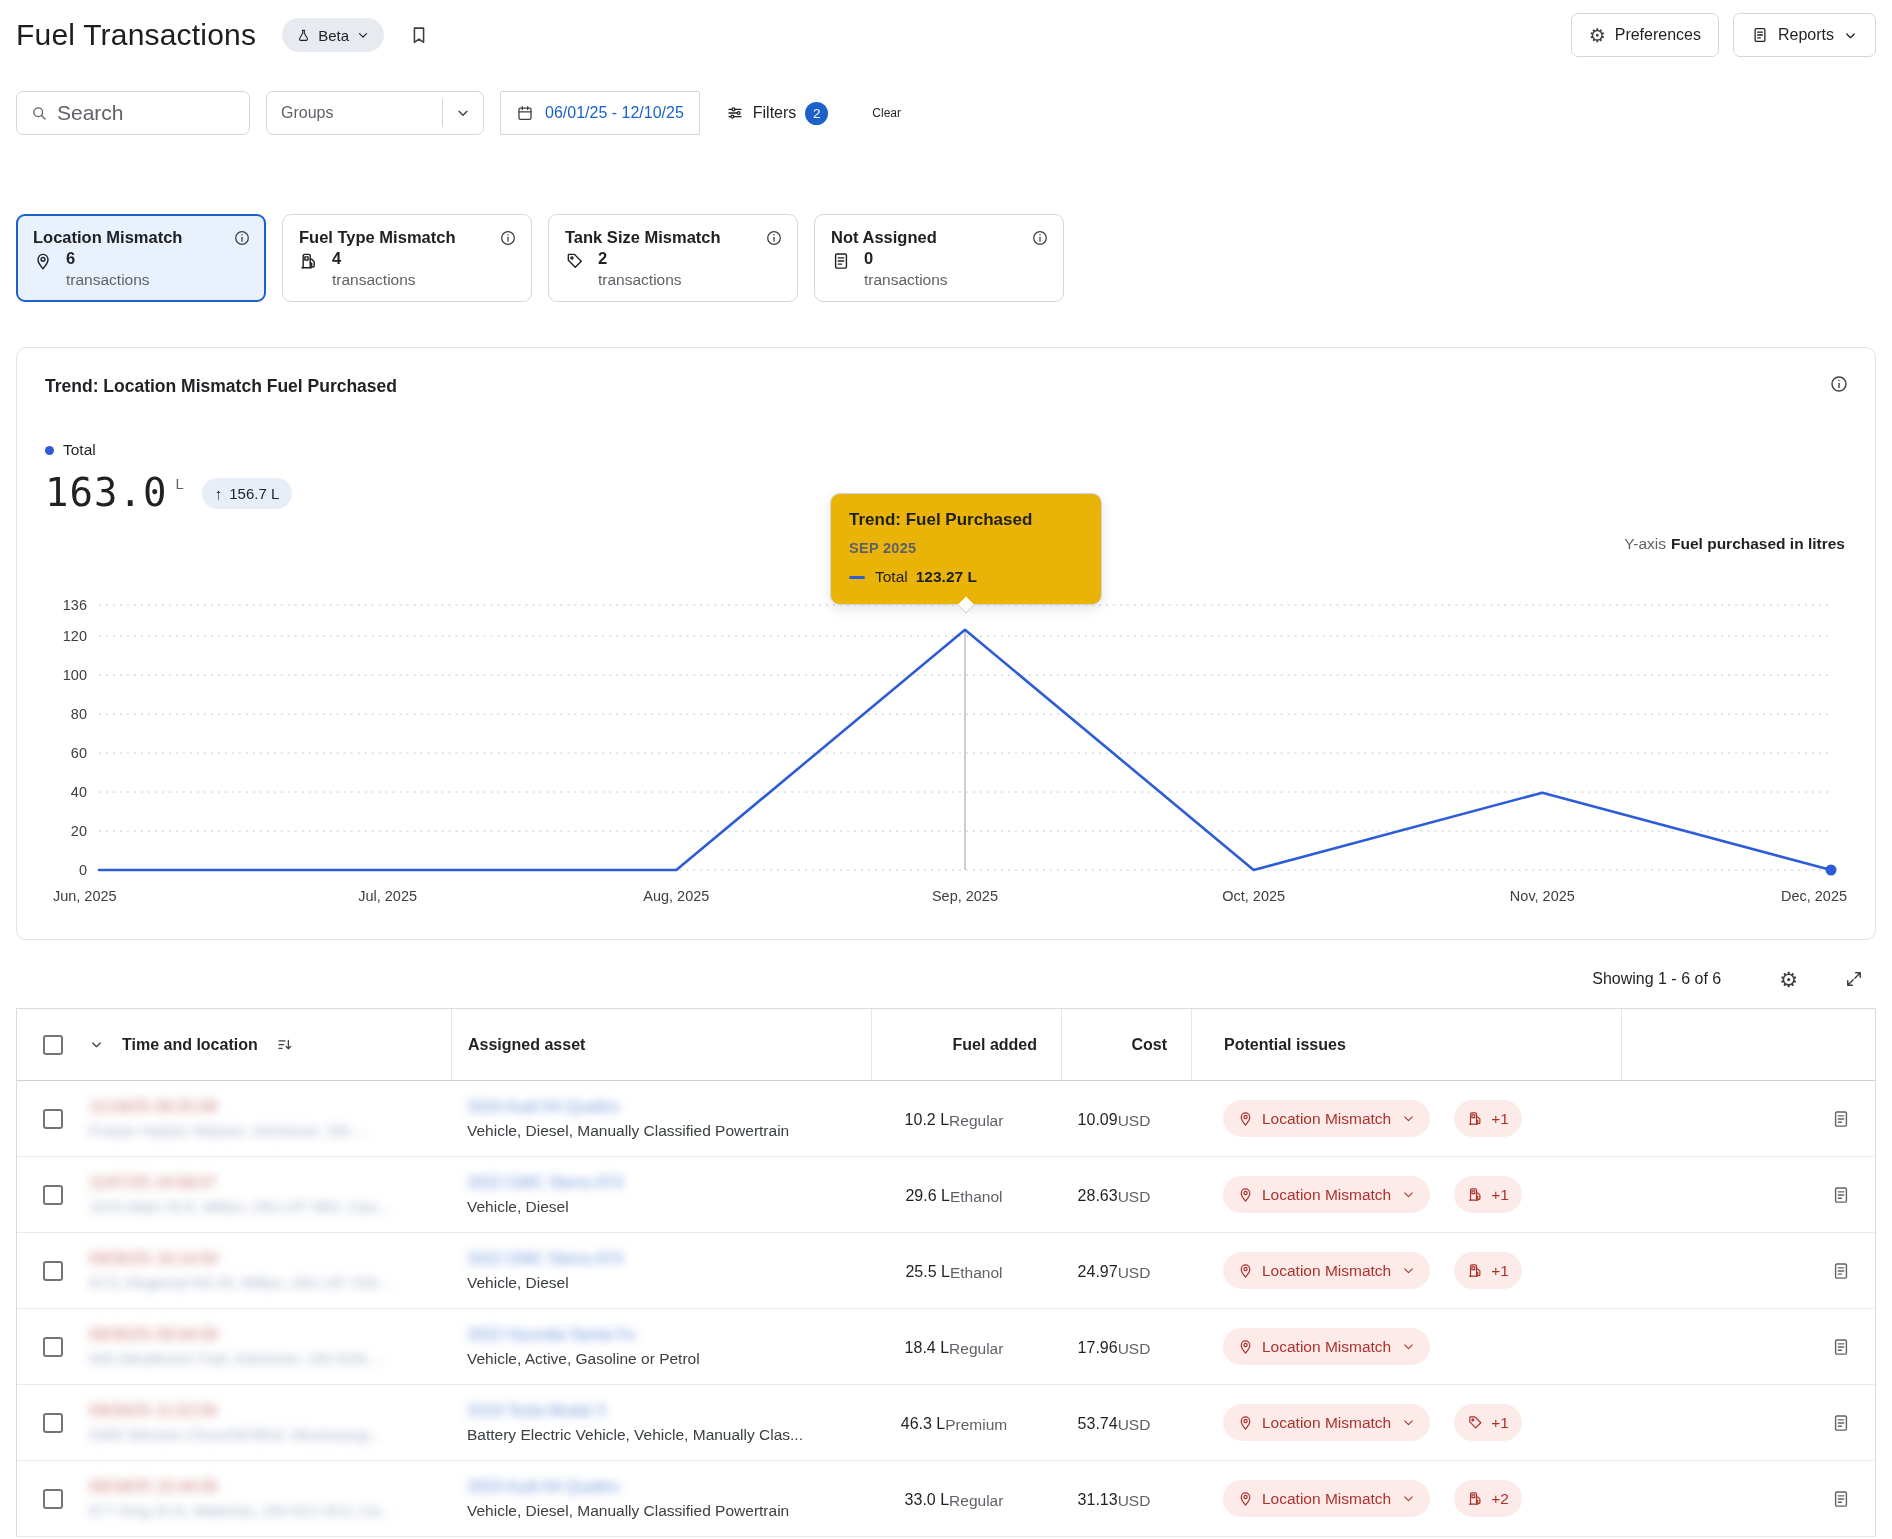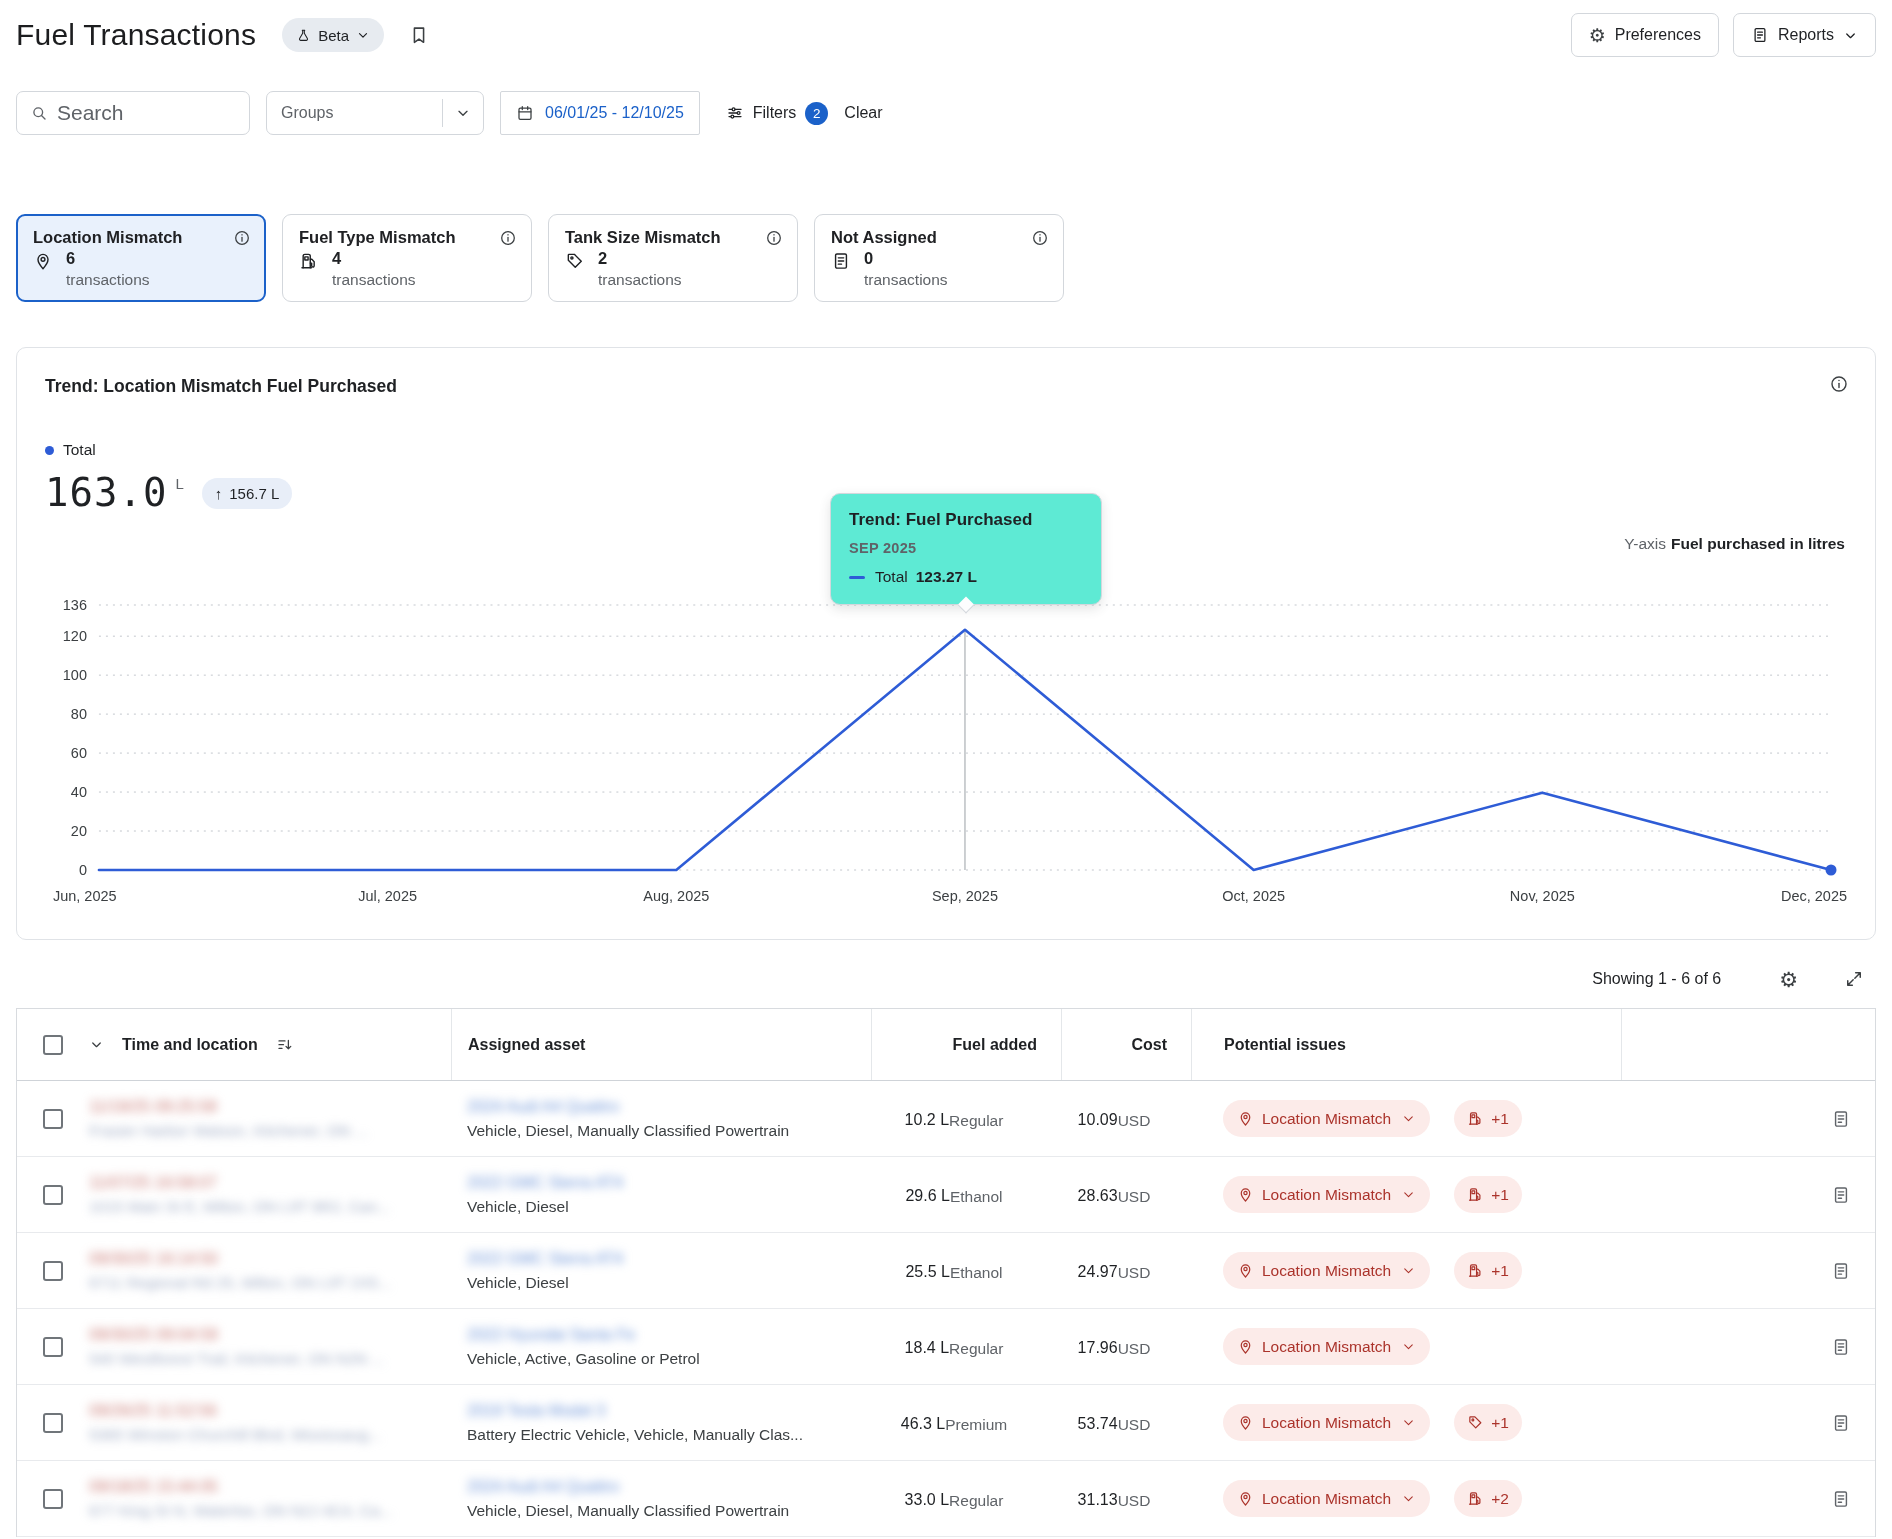--- a/index.html
+++ b/index.html
@@ -35,21 +35,21 @@
   .groups-box .spring { flex: 1; }
   .vdiv { width: 1px; height: 28px; background: #d3d7dc; }
   .groups-box .chev { width: 16px; height: 16px; margin: 0 12px; color: #3c4043; }
   .date-box { height: 44px; border: 1px solid #d3d7dc; border-radius: 2px; display: inline-flex;
     align-items: center; gap: 11px; padding: 0 15px; color: #1b61c9; font-size: 16px; font-weight: 500; cursor: pointer; }
   .date-box .icn { color: #3c4043; }
   .filters-ctl { display: inline-flex; align-items: center; gap: 9px; margin-left: 10px;
     font-size: 16px; font-weight: 500; color: #1f2124; cursor: pointer; }
   .filters-badge { width: 23px; height: 23px; border-radius: 50%; background: #1b61c9; color: #fff;
     font-size: 13.5px; font-weight: 500; display: inline-flex; align-items: center; justify-content: center; }
-  .clear-btn { margin-left: 0; font-size: 16px; color: #1f2124; cursor: pointer; }
+  .clear-btn { margin-left: 28px; font-size: 12px; color: #1f2124; cursor: pointer; }
 
   
   .cards-row { display: flex; gap: 16px; margin: 79px 16px 0 16px; }
   .scard { width: 250px; height: 88px; border: 1px solid #d3d7dc; border-radius: 9px; background: #fff;
     padding: 13px 14px 12px 16px; display: flex; flex-direction: column; justify-content: space-between; cursor: pointer; }
   .scard.selected { border: 2px solid #1b61c9; background: #e9f1fc; padding: 12px 13px 11px 15px; }
   .scard-top { display: flex; align-items: center; justify-content: space-between; }
   .scard-title { font-size: 16.5px; font-weight: 700; color: #202124; }
   .scard-top .icn { width: 18px; height: 18px; color: #3c4043; }
   .scard-bottom { display: flex; align-items: flex-start; gap: 13px; }
@@ -74,21 +74,21 @@
   .delta-arrow { font-size: 15px; color: #1f2124; }
   .ynote { margin-top: 18px; margin-right: 2px; text-align: right; font-size: 15.5px; color: #5f6368; height: 20px; }
   .ynote-label { color: #1f2124; font-weight: 700; margin-left: 5px; }
   #trend-svg { display: block; width: 100%; height: 316px; margin-top: 40px; }
   .grid { stroke: #c3c7cd; stroke-width: 1; stroke-dasharray: 2 5; }
   .hoverline { stroke: #9aa0a6; stroke-width: 1; }
   .ytick { fill: #3c4043; font-size: 14.5px; text-anchor: end; font-family: "Liberation Sans", sans-serif; }
   .xtick { fill: #3c4043; font-size: 14.5px; font-family: "Liberation Sans", sans-serif; }
   .dataline { fill: none; stroke-width: 2.6; stroke-linejoin: round; stroke-linecap: round; }
 
-  .chart-tooltip { position: absolute; left: 813px; top: 145px; width: 272px; background: #5eead4;
+  .chart-tooltip { position: absolute; left: 813px; top: 145px; width: 272px; background: #eab308;
     border: 1px solid #d3d7dc; border-radius: 10px; box-shadow: 0 4px 12px rgba(60,64,67,.14);
     padding: 16px 18px 18px 18px; z-index: 3; }
   .ct-title { font-size: 17px; font-weight: 700; color: #1f2124; }
   .ct-period { margin-top: 10px; font-size: 14.5px; font-weight: 700; color: #5f6368; letter-spacing: .3px; }
   .ct-row { margin-top: 12px; display: flex; align-items: center; font-size: 15.5px; }
   .ct-dash { width: 16px; height: 3px; border-radius: 2px; background: #2e5cd6; }
   .ct-series { margin-left: 10px; color: #1f2124; }
   .ct-value { margin-left: 8px; font-weight: 700; color: #1f2124; }
   .ct-caret { position: absolute; left: 50%; bottom: -7px; width: 12px; height: 12px; background: #fdfdfe;
     border-right: 1px solid #d3d7dc; border-bottom: 1px solid #d3d7dc; transform: translateX(-50%) rotate(45deg); }

